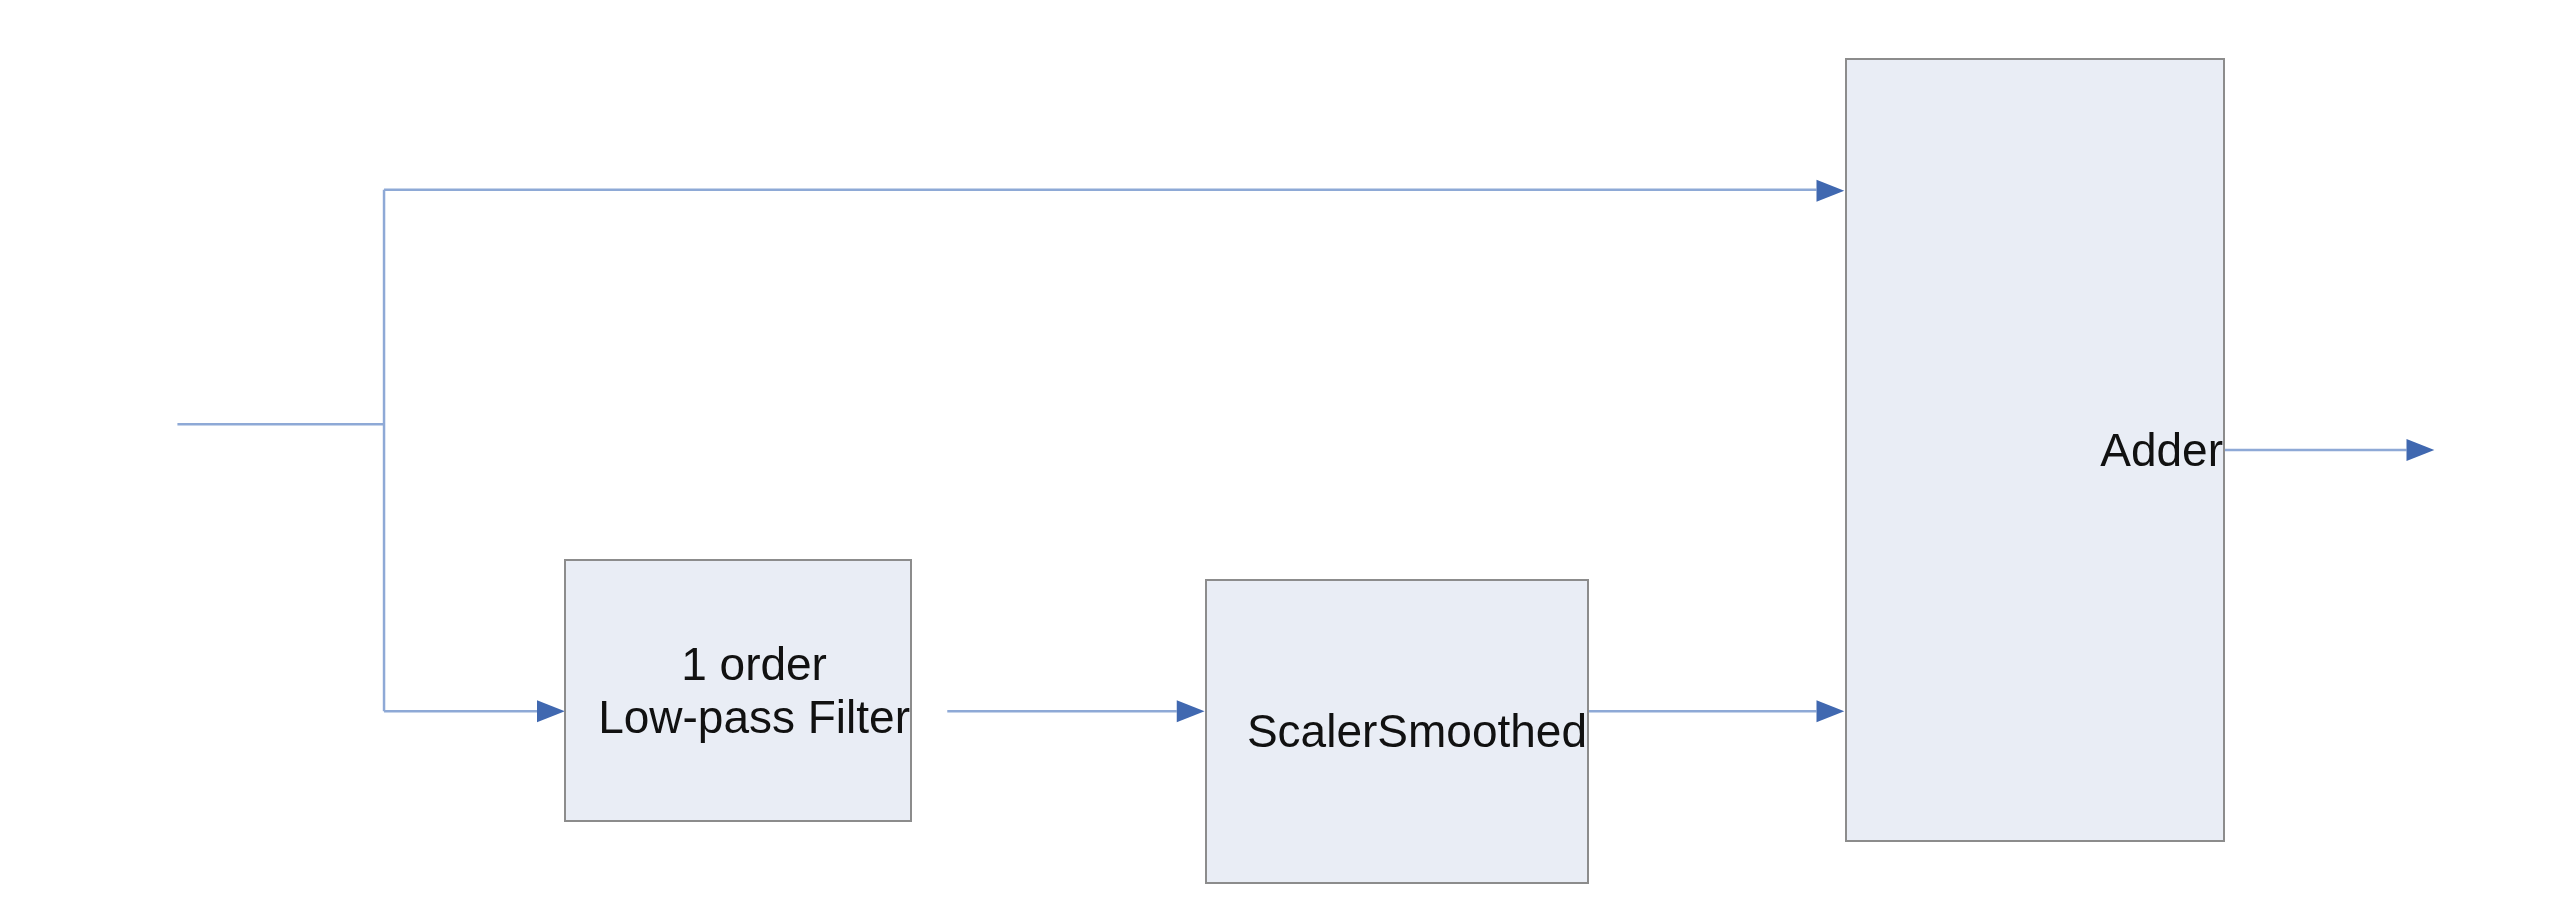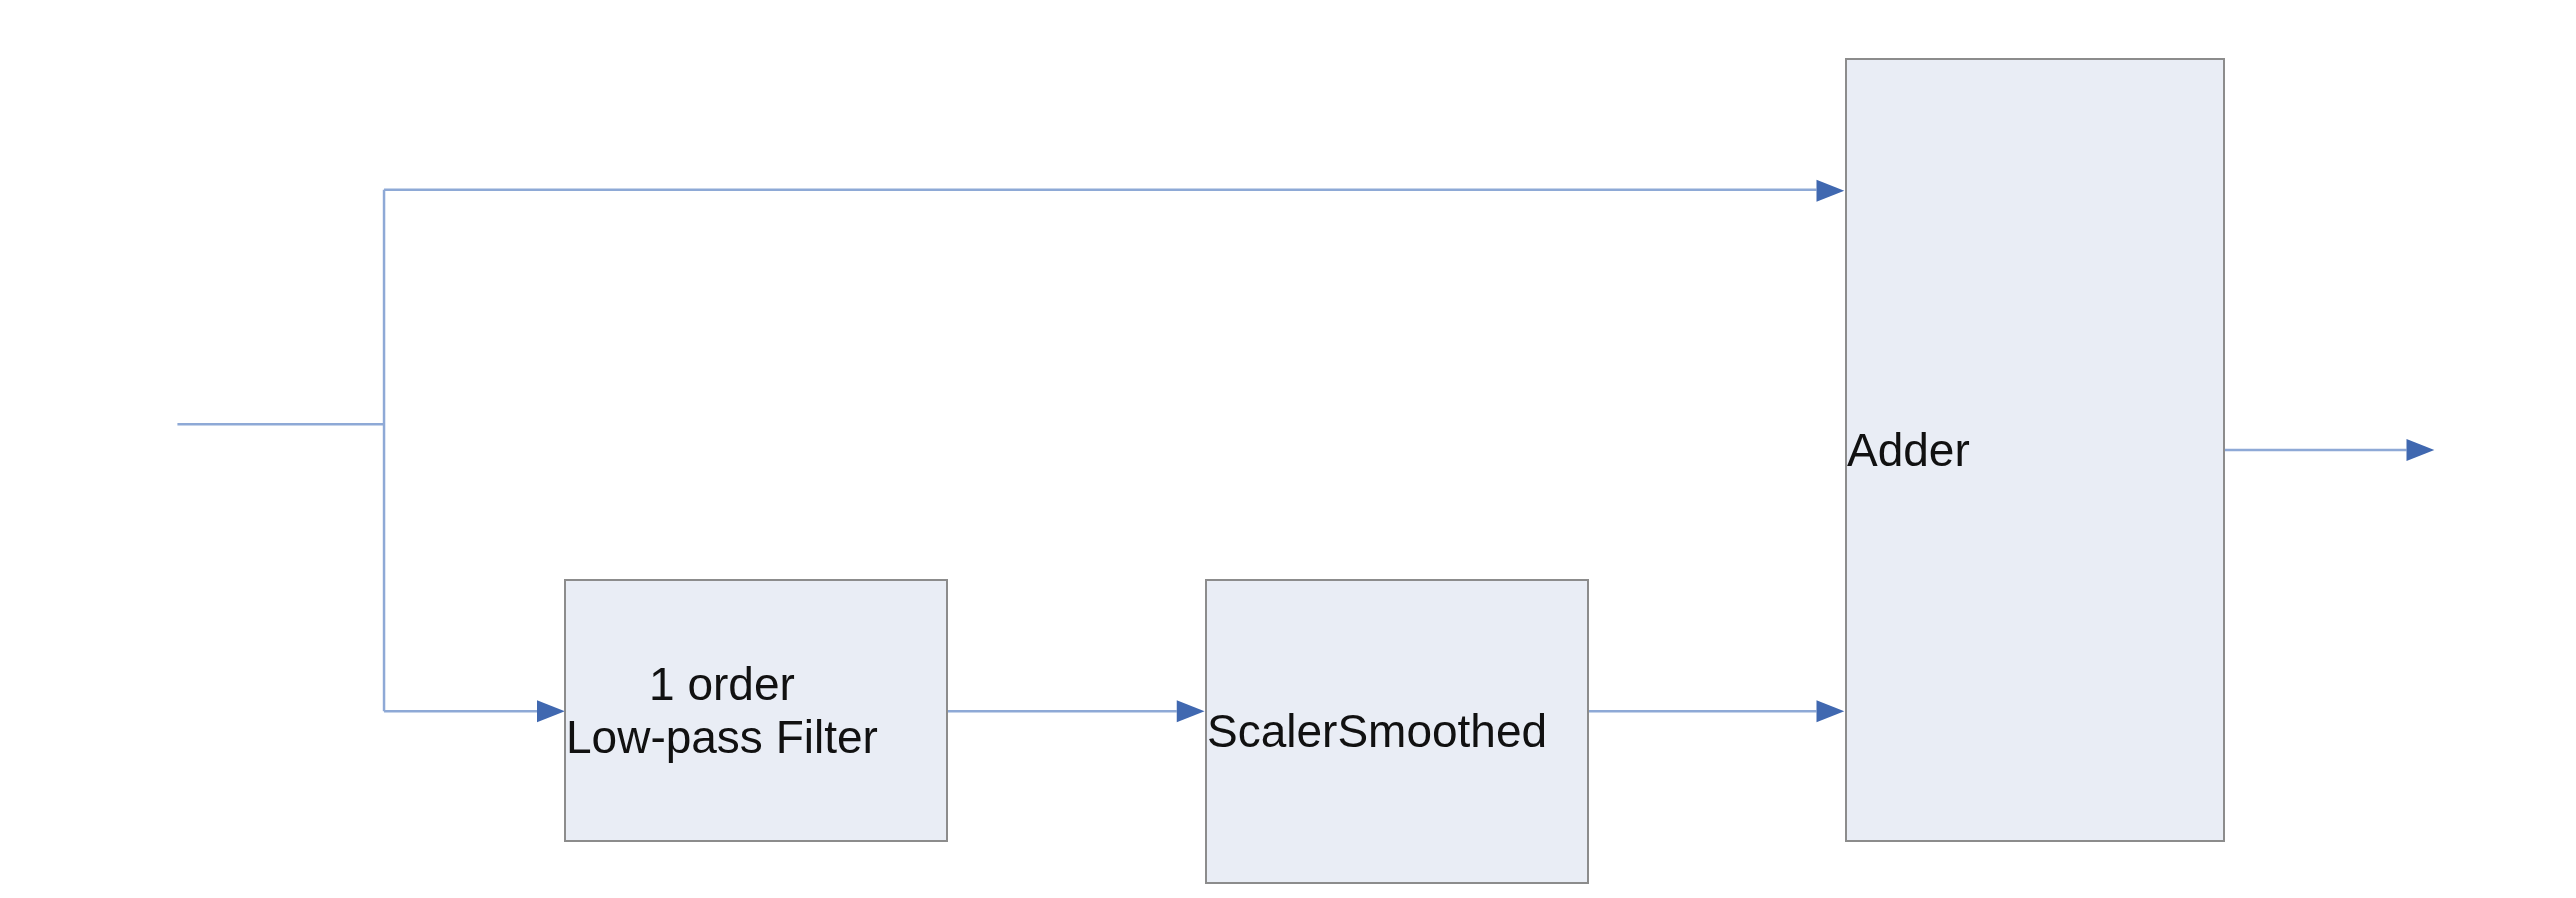--- a/index.html
+++ b/index.html
@@ -18,27 +18,27 @@
     overflow:hidden;
     font-family:"Liberation Sans",sans-serif;
   }
   .wires{position:absolute;left:0;top:0;width:2576px;height:898px;}
   .wire{stroke:var(--wire);stroke-width:2.5;fill:none;}
   .arrowhead{fill:var(--arrowhead);stroke:none;}
   .block{
     position:absolute;box-sizing:border-box;
     background:var(--block-fill);
     border:2.5px solid var(--block-border);
-    display:flex;align-items:center;justify-content:flex-start;
+    display:flex;align-items:center;justify-content:flex-end;
     text-align:center;
     color:var(--text);
     font-size:46px;line-height:1.15;
   }
   .block-label{display:block;white-space:pre-line;}
-  #block-lowpass{left:564px;top:579px;width:384px;height:263px;}
+  #block-lowpass{left:564px;top:559px;width:348px;height:263px;}
   #block-scaler{left:1205px;top:579px;width:384px;height:305px;}
   #block-adder{left:1845px;top:58px;width:380px;height:784px;}
 </style>
 </head>
 <body>
 
 <div class="canvas">
 
   <svg class="wires" viewBox="0 0 2592 904" xmlns="http://www.w3.org/2000/svg">
 

